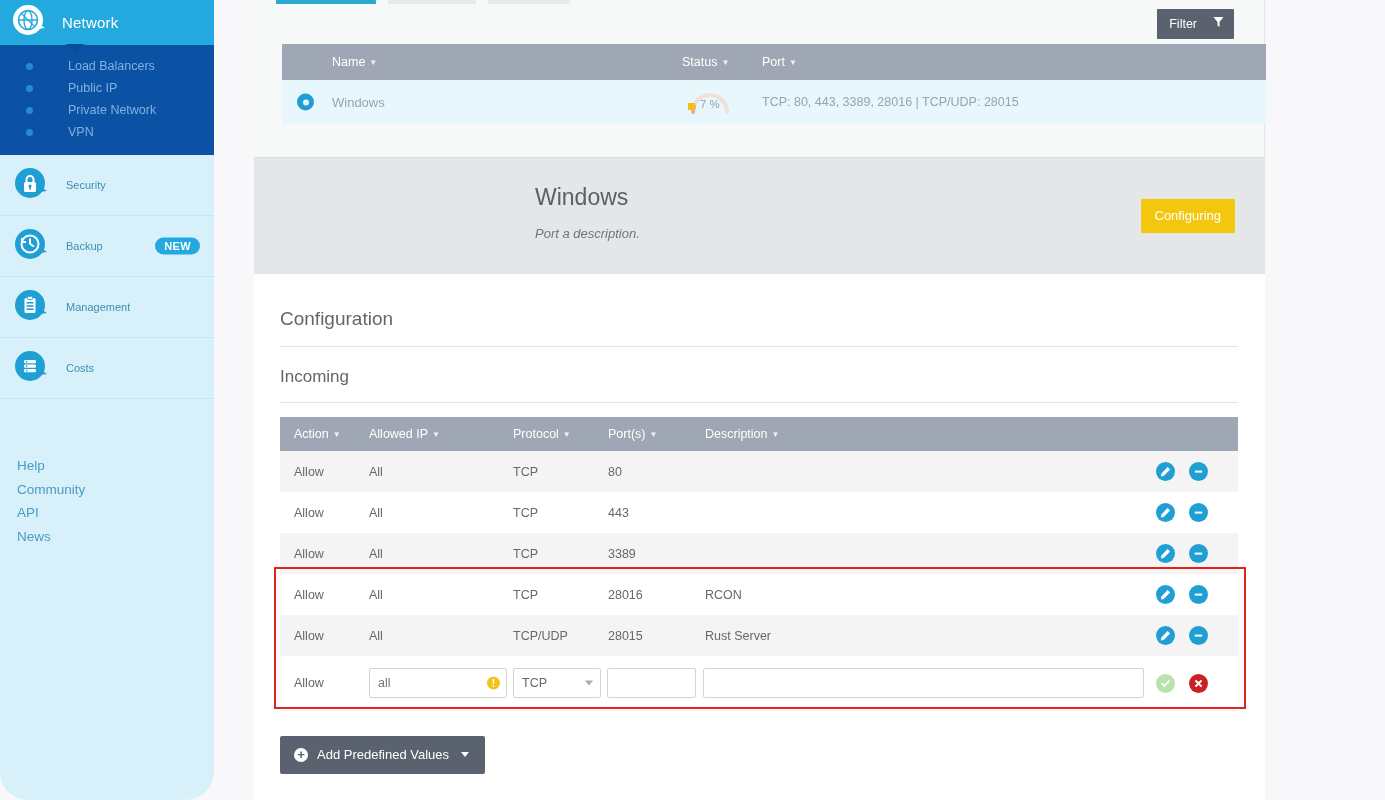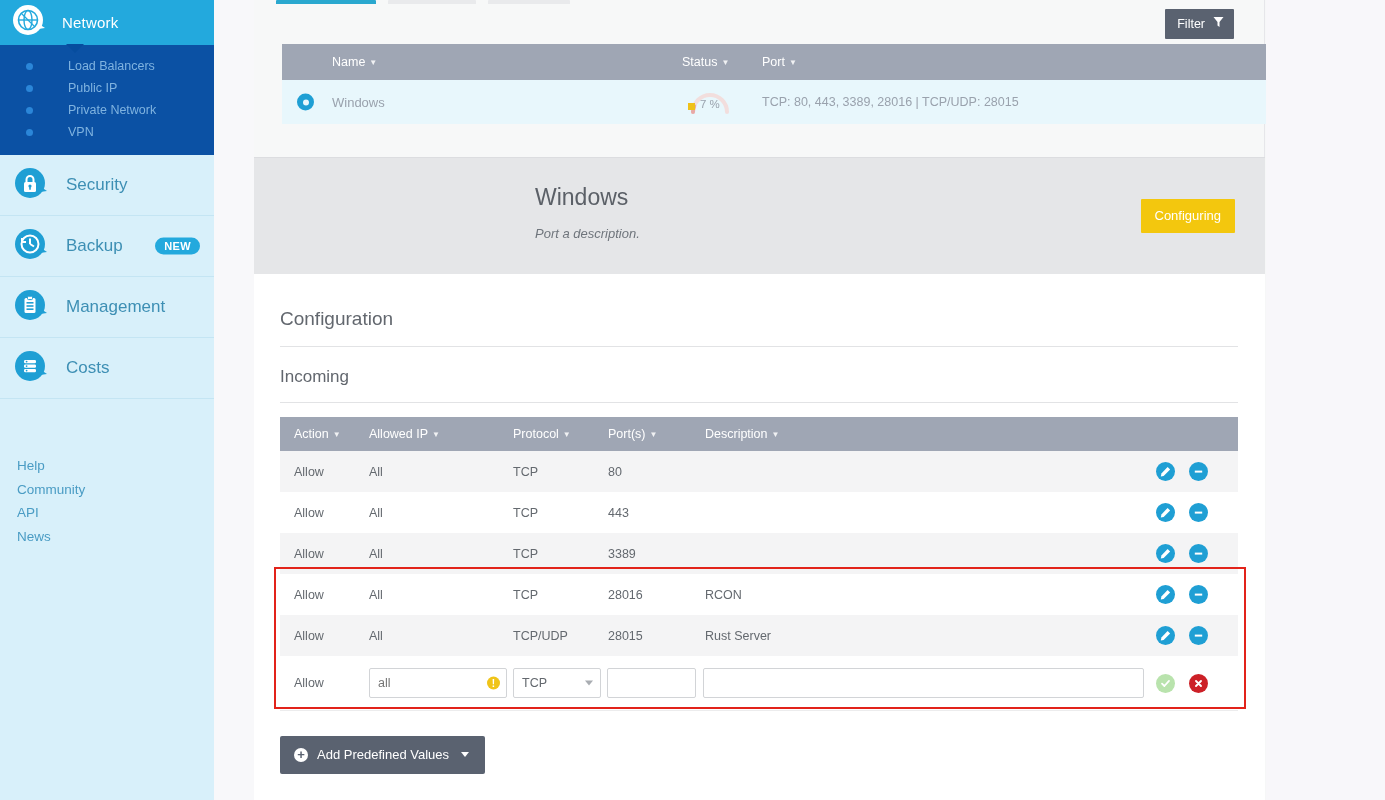--- a/index.html
+++ b/index.html
@@ -10,20 +10,21 @@
     font-family: "Liberation Sans", sans-serif;
     background: #f7f7f9;
   }
   .page { position: relative; width: 1385px; height: 800px; background: #f8f8fa; }
 
   
   .sidebar {
     position: absolute; left: 0; top: 0;
     width: 214px; height: 800px;
     background: #d8f0fa;
+    border-radius: 28px;
   }
   .nav-head {
     position: relative;
     height: 45px;
     background: #23a9dd;
     display: flex; align-items: center;
   }
   .nav-head .nav-ico {
     margin-left: 12px; margin-right: 16px;
     flex: 0 0 auto;
@@ -63,21 +64,21 @@
   }
 
   .nav-row {
     position: relative;
     height: 61px;
     display: flex; align-items: center;
     border-bottom: 1px solid #c4e5f3;
     background: #d8f0fa;
   }
   .nav-row .nav-ico { margin-left: 14px; margin-right: 18px; flex: 0 0 auto; }
-  .nav-row-label { color: #3d8fb4; font-size: 17px; }
+  .nav-row-label { color: #3d8fb4; font-size: 11px; }
   .badge-new {
     position: absolute; right: 14px; top: 50%;
     transform: translateY(-50%);
     background: #23a9dd; color: #fff;
     font-size: 11px; font-weight: bold;
     padding: 2px 9px 3px 9px; border-radius: 11px;
     letter-spacing: .4px;
   }
 
   .sidebar-links {
@@ -116,21 +117,21 @@
   }
   .tab-sliver { height: 4px; background: #e9eaec; border-radius: 1px 1px 0 0; }
   .tab-sliver.active { background: #2aa8cf; }
 
   
   .filter-btn {
     position: absolute; right: 30px; top: 9px;
     background: #5a6270; color: #fff;
     font-size: 12.5px;
     padding: 7px 10px 8px 12px;
-    display: flex; align-items: center; gap: 8px;
+    display: flex; align-items: center; gap: 16px;
     border-radius: 1px;
     cursor: pointer;
   }
 
   
   .pol-table {
     position: absolute; left: 28px; top: 44px;
     width: 1052px;
   }
   .pol-head {

